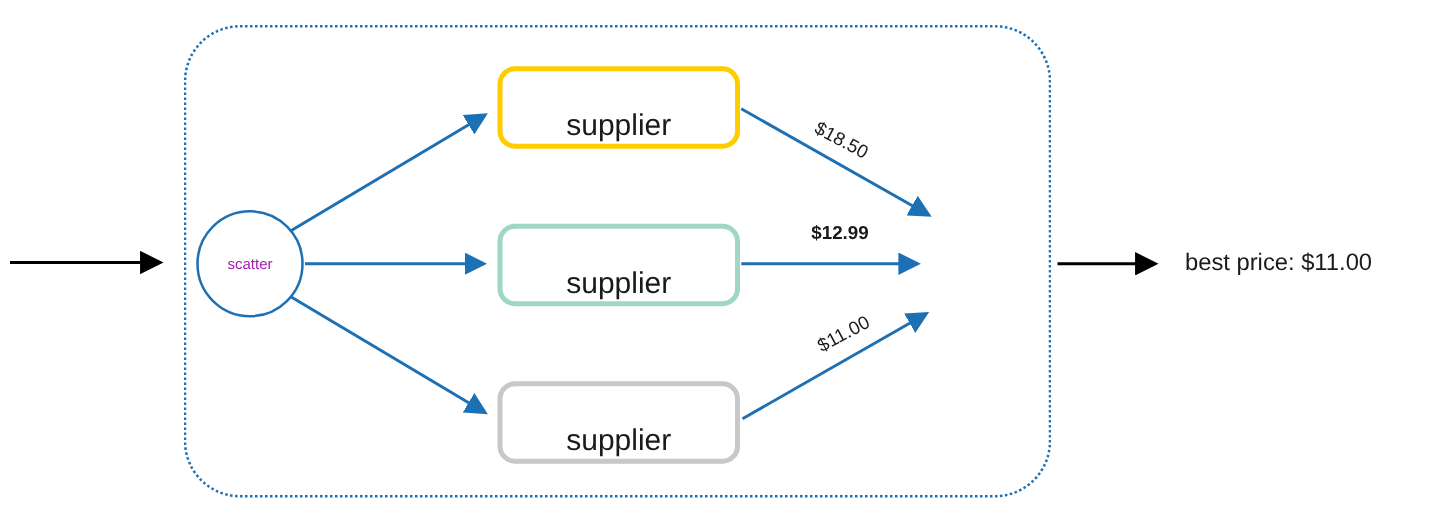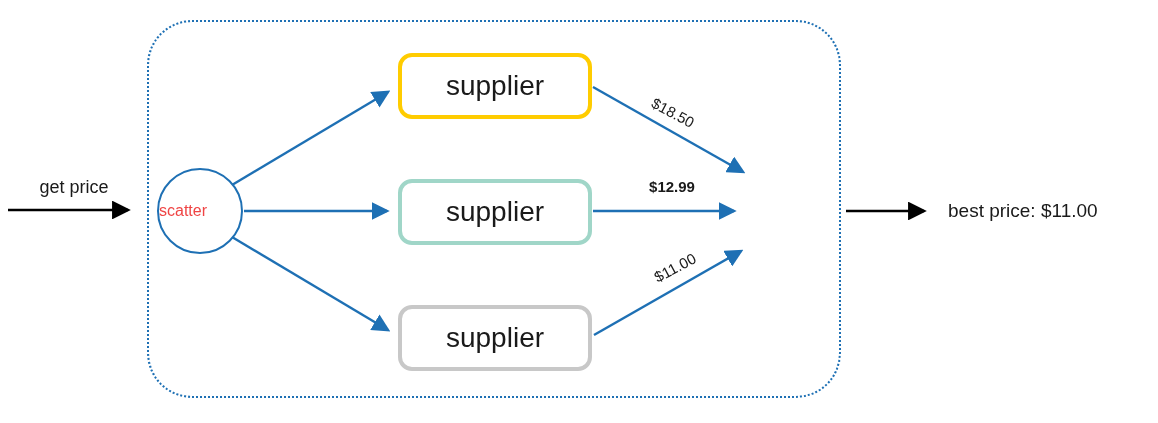--- a/index.html
+++ b/index.html
@@ -31,37 +31,38 @@
   }
   .circle-node {
     position: absolute;
     width: 86px; height: 86px;
     border: 2px solid var(--edge-blue, #1e70b4);
     border-radius: 50%;
     background: #ffffff;
     box-sizing: border-box;
     display: flex;
     align-items: center;
-    font-size: 16px;
-    color: #ef4444;
+    justify-content: center;
+    font-size: 12px;
+    color: #a21caf;
   }
   .scatter-node { left: 157px; top: 168px; }
   .gather-node  { left: 745px; top: 168px; }
   .supplier-box {
     position: absolute;
     left: 398px;
     width: 194px; height: 66px;
     background: #ffffff;
     border: 4px solid #cccccc;
     border-radius: 14px;
     box-sizing: border-box;
     display: flex;
-    align-items: center;
+    align-items: flex-end;
     justify-content: center;
-    font-size: 28px;
+    font-size: 24px;
     color: #1a1a1a;
   }
   .supplier-0 { top: 53px; }
   .supplier-1 { top: 179px; }
   .supplier-2 { top: 305px; }
   .edge-label {
     position: absolute;
     width: 72px;
     text-align: center;
     font-size: 15px;
@@ -110,21 +111,20 @@
     <path d="M244,211 L387,211" stroke="#1e70b4" stroke-width="2.4" fill="none" marker-end="url(#arrow-blue)"></path>
     <path d="M232,237 L388,330" stroke="#1e70b4" stroke-width="2.4" fill="none" marker-end="url(#arrow-blue)"></path>
 
     <path d="M593,87 L743,172" stroke="#1e70b4" stroke-width="2.4" fill="none" marker-end="url(#arrow-blue)"></path>
     <path d="M593,211 L734,211" stroke="#1e70b4" stroke-width="2.4" fill="none" marker-end="url(#arrow-blue)"></path>
     <path d="M594,335 L741,251" stroke="#1e70b4" stroke-width="2.4" fill="none" marker-end="url(#arrow-blue)"></path>
   </svg>
 
   <div class="boundary"></div>
 
-  <div class="io-label input-label">get price</div>
 
   <div class="circle-node scatter-node">
     <span>scatter</span>
   </div>
 
   <div class="supplier-box supplier-0" style="border-color: rgb(255, 204, 0);">
     <span>supplier</span>
   </div>
   <div class="supplier-box supplier-1" style="border-color: rgb(160, 214, 200);">
     <span>supplier</span>

